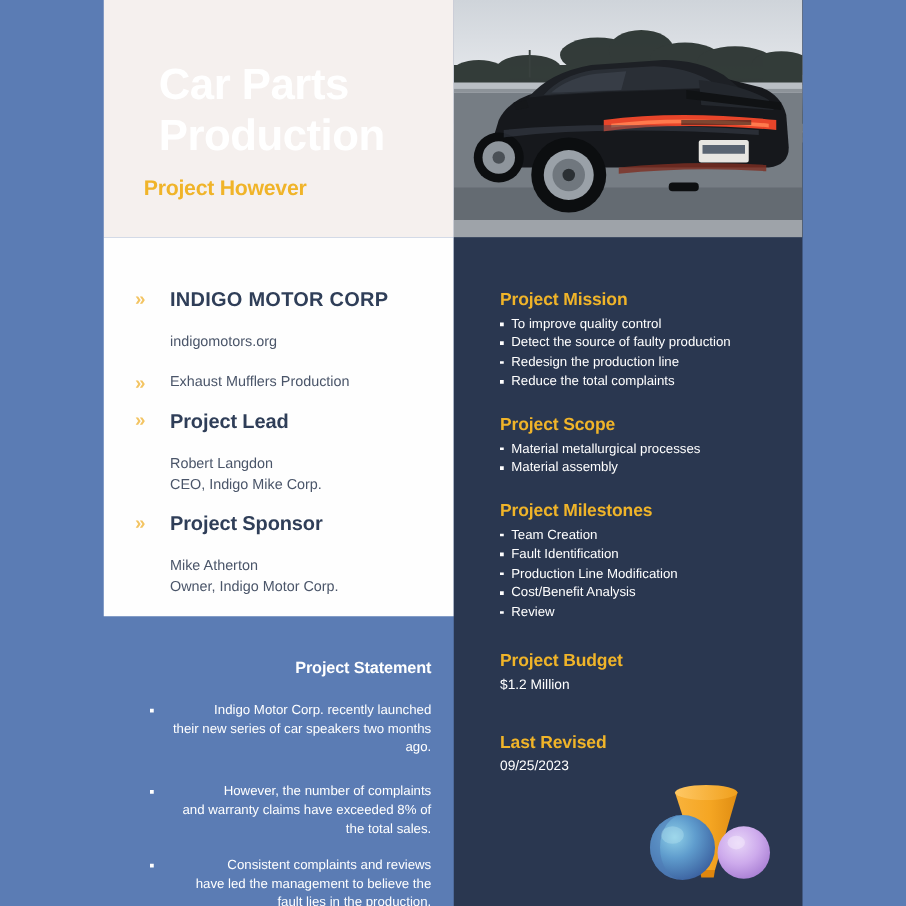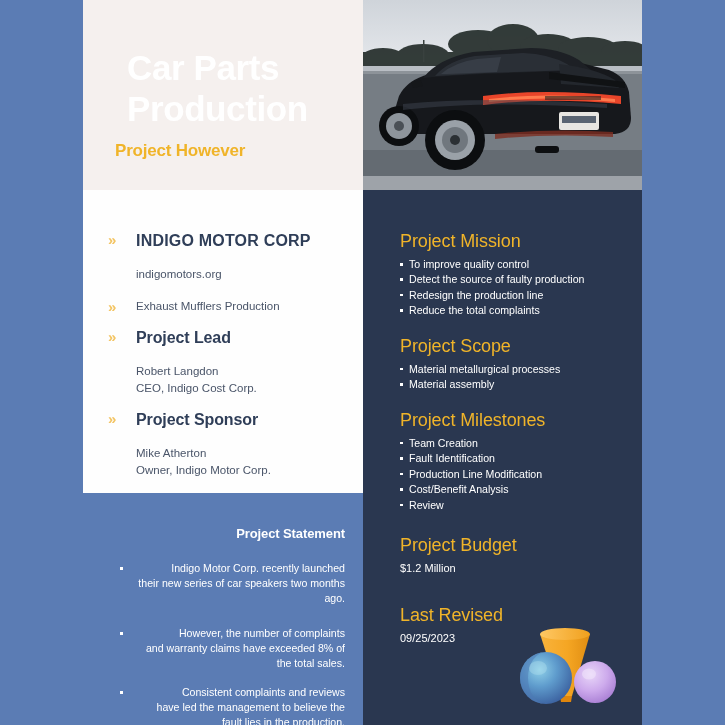--- a/index.html
+++ b/index.html
@@ -117,22 +117,22 @@
 
   
   .navy-content {
     position: absolute;
     left: 400px;
     top: 231px;
     width: 232px;
   }
   .navy-section { margin-bottom: 17px; }
   .navy-head {
-    font-size: 18px;
-    font-weight: normal;
+    font-size: 14px;
+    font-weight: bold;
     color: #f0b429;
     letter-spacing: -0.1px;
     margin-bottom: 5px;
   }
   .navy-ul {
     list-style: none;
     margin: 0;
     padding: 0;
   }
   .navy-ul li {
@@ -324,21 +324,21 @@
 
     <div class="info-item">
       <span class="chev">»</span>
       <div class="info-sub">Exhaust Mufflers Production</div>
     </div>
 
     <div class="info-item">
       <span class="chev">»</span>
       <div class="info-head">Project Lead</div>
       <div class="info-sub">Robert Langdon</div>
-      <div class="info-sub" style="margin-top:0">CEO, Indigo Cost Corp.</div>
+      <div class="info-sub" style="margin-top:0">CEO, Indigo Mike Corp.</div>
     </div>
 
     <div class="info-item">
       <span class="chev">»</span>
       <div class="info-head">Project Sponsor</div>
       <div class="info-sub">Mike Atherton</div>
       <div class="info-sub" style="margin-top:0">Owner, Indigo Motor Corp.</div>
     </div>
 
   </div>

